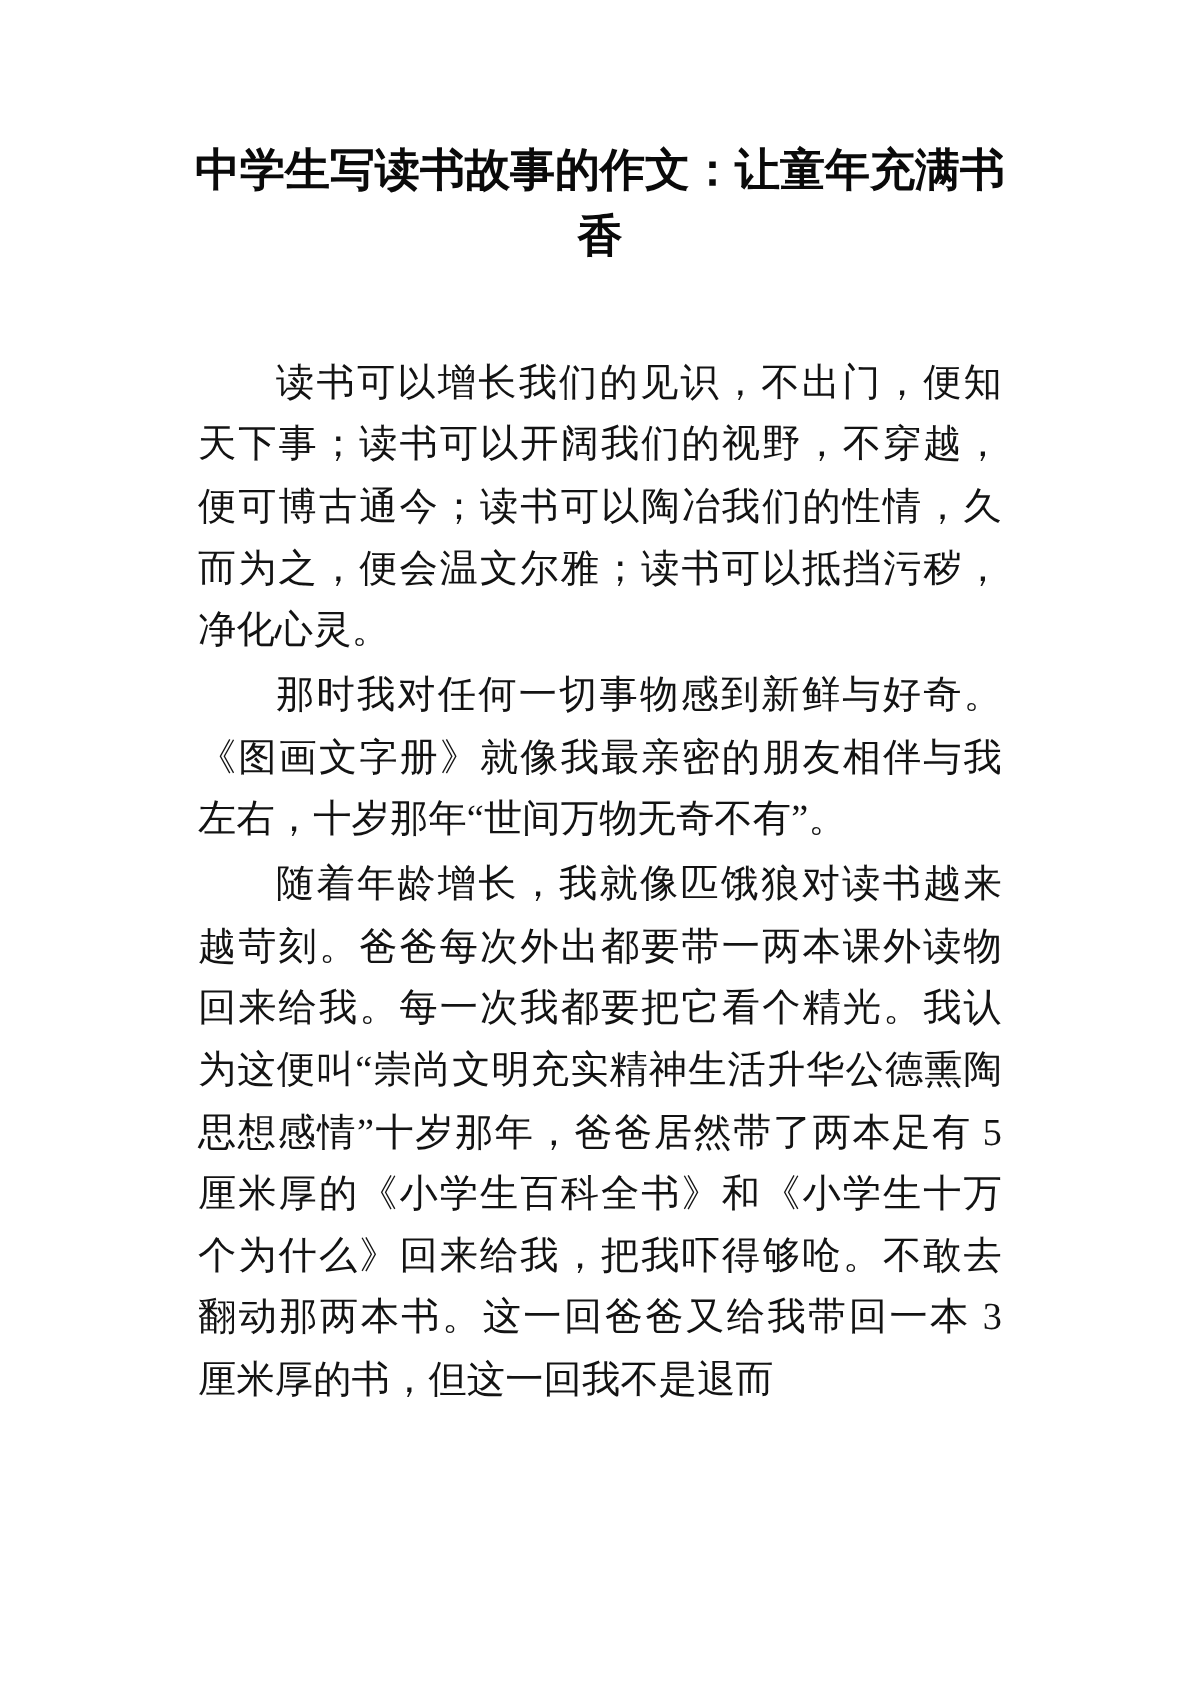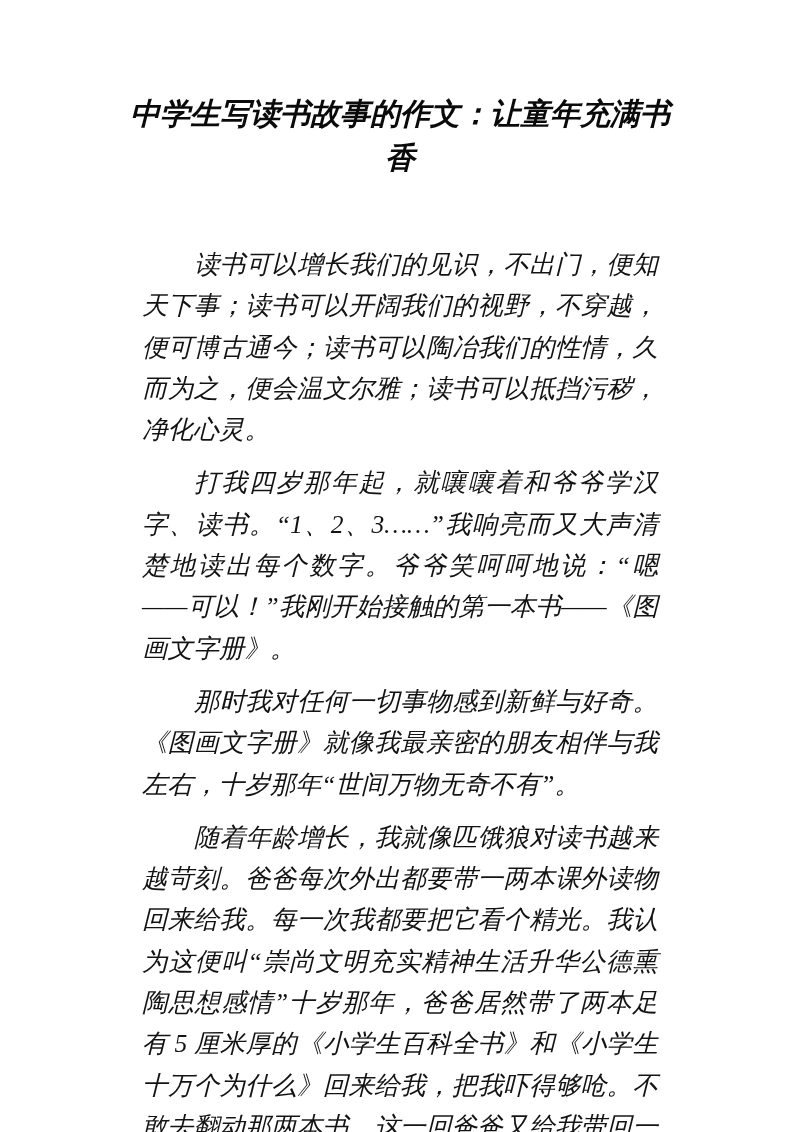--- a/index.html
+++ b/index.html
@@ -16,21 +16,20 @@
     position: relative;
   }
 
   .page {
     width: 800px;
     height: 1132px;
     box-sizing: border-box;
     padding: 0;
     background: #ffffff;
     position: relative;
-    font-style: italic;
   }
 
   .doc-title {
     margin: 0;
     padding: 0;
     position: absolute;
     left: 130px;
     top: 92px;
     width: 540px;
     text-align: center;
@@ -44,21 +43,21 @@
   }
 
   .body-copy {
     position: absolute;
     left: 130px;
     top: 232px;
     width: 540px;
   }
 
   .para {
-    margin: 12px;
+    margin: 2px;
     padding: 0;
     text-indent: 52px;
     font-family: "Liberation Serif", "DejaVu Serif", serif;
     font-size: 25.5px;
     line-height: 41.3px;
     color: #131313;
     text-align: justify;
     text-justify: inter-ideograph;
     letter-spacing: 0.1px;
     word-break: break-all;
@@ -70,18 +69,17 @@
 </style>
 </head>
 <body>
 
 <div class="page">
 
   <h1 class="doc-title">中学生写读书故事的作文：让童年充满书香</h1>
 
   <div class="body-copy">
     <p class="para">读书可以增长我们的见识，不出门，便知天下事；读书可以开阔我们的视野，不穿越，便可博古通今；读书可以陶冶我们的性情，久而为之，便会温文尔雅；读书可以抵挡污秽，净化心灵。</p>
-    <p class="para">打我四岁那年起，就嚷嚷着和爷爷学汉字、读书。“1、2、3……”我响亮而又大声清楚地读出每个数字。爷爷笑呵呵地说：“嗯——可以！”我刚开始接触的第一本书——《图画文字册》。</p>
     <p class="para">那时我对任何一切事物感到新鲜与好奇。《图画文字册》就像我最亲密的朋友相伴与我左右，十岁那年“世间万物无奇不有”。</p>
     <p class="para">随着年龄增长，我就像匹饿狼对读书越来越苛刻。爸爸每次外出都要带一两本课外读物回来给我。每一次我都要把它看个精光。我认为这便叫“崇尚文明充实精神生活升华公德熏陶思想感情”十岁那年，爸爸居然带了两本足有 5 厘米厚的《小学生百科全书》和《小学生十万个为什么》回来给我，把我吓得够呛。不敢去翻动那两本书。这一回爸爸又给我带回一本 3 厘米厚的书，但这一回我不是退而</p>
   </div>
 
 </div>
 
 </body></html>

